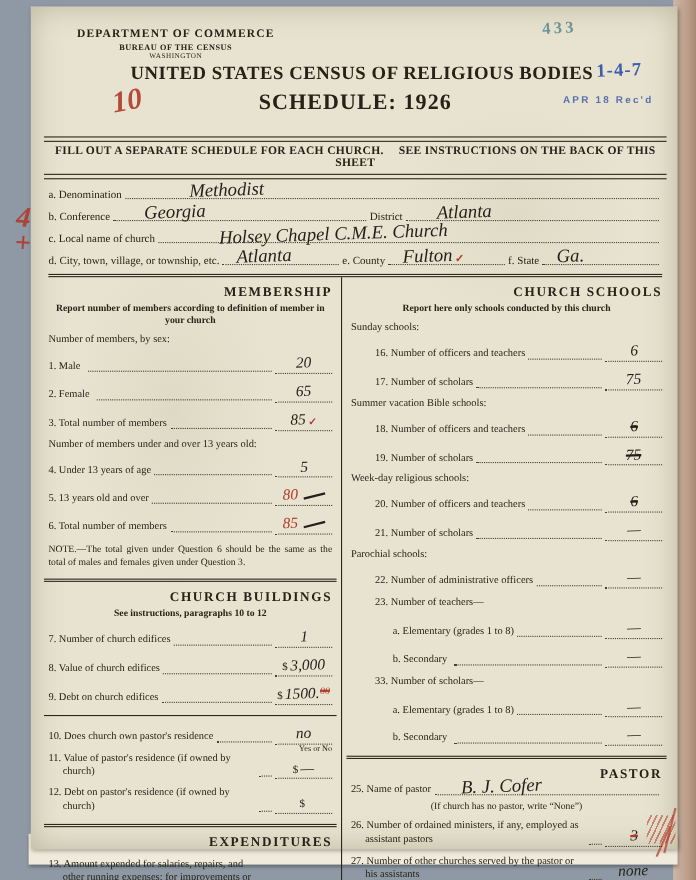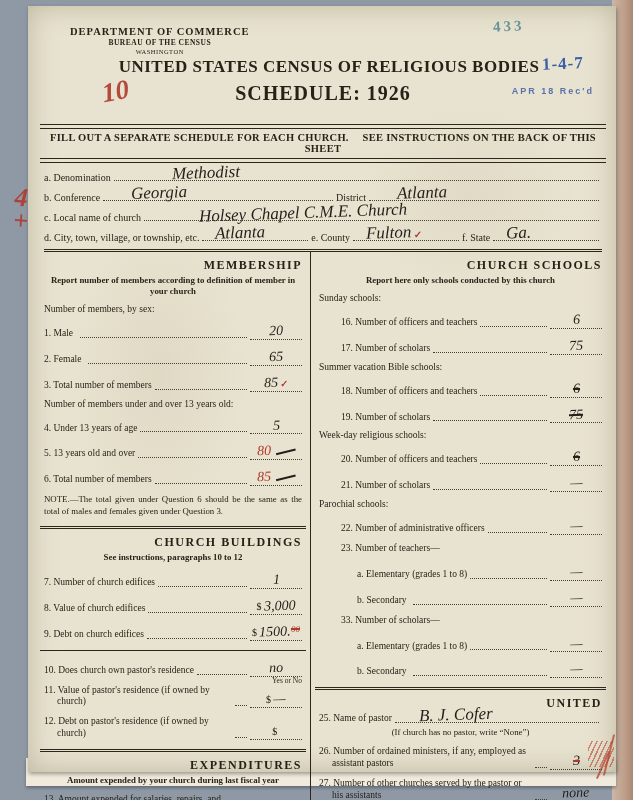--- a/index.html
+++ b/index.html
@@ -227,21 +227,20 @@
           <span class="ans money"><span class="d">$</span> <span class="hw">—</span></span>
         </div>
         <div class="q">
           <span class="lbl">12. Debt on pastor's residence (if owned by church)</span>
           <span class="leader"></span>
           <span class="ans money"><span class="d">$</span> <span class="hw"></span></span>
         </div>
 
         <div class="hr2"></div>
         <div class="sec-title">EXPENDITURES</div>
-        <div class="sec-sub">Amount expended by your church during last fiscal year</div>
 
         <div class="q">
           <span class="lbl">13. Amount expended for salaries, repairs, and other running expenses; for improvements or new buildings; and for payments on church debt</span>
 
         </div>
 
       </div>
 
       <div class="col-r">
         <div class="sec-title">CHURCH SCHOOLS</div>
@@ -310,21 +309,21 @@
           <span class="leader"></span>
           <span class="ans"><span class="hw">—</span></span>
         </div>
         <div class="q">
           <span class="lbl sub" style="margin-left:38px">b. Secondary</span>
           <span class="leader"></span>
           <span class="ans"><span class="hw">—</span></span>
         </div>
 
         <div class="hr2"></div>
-        <div class="sec-title">UNITED</div>
+        <div class="sec-title">PASTOR</div>
 
         <div class="q" style="margin-top:2px">
           <span class="lbl">25. Name of pastor</span>
           <span class="leader">
             <span class="on-line hw big">B. J. Cofer</span>
           </span>
         </div>
         <div class="sec-sub" style="font-weight:normal">(If church has no pastor, write “None”)</div>
 
         <div class="q">

